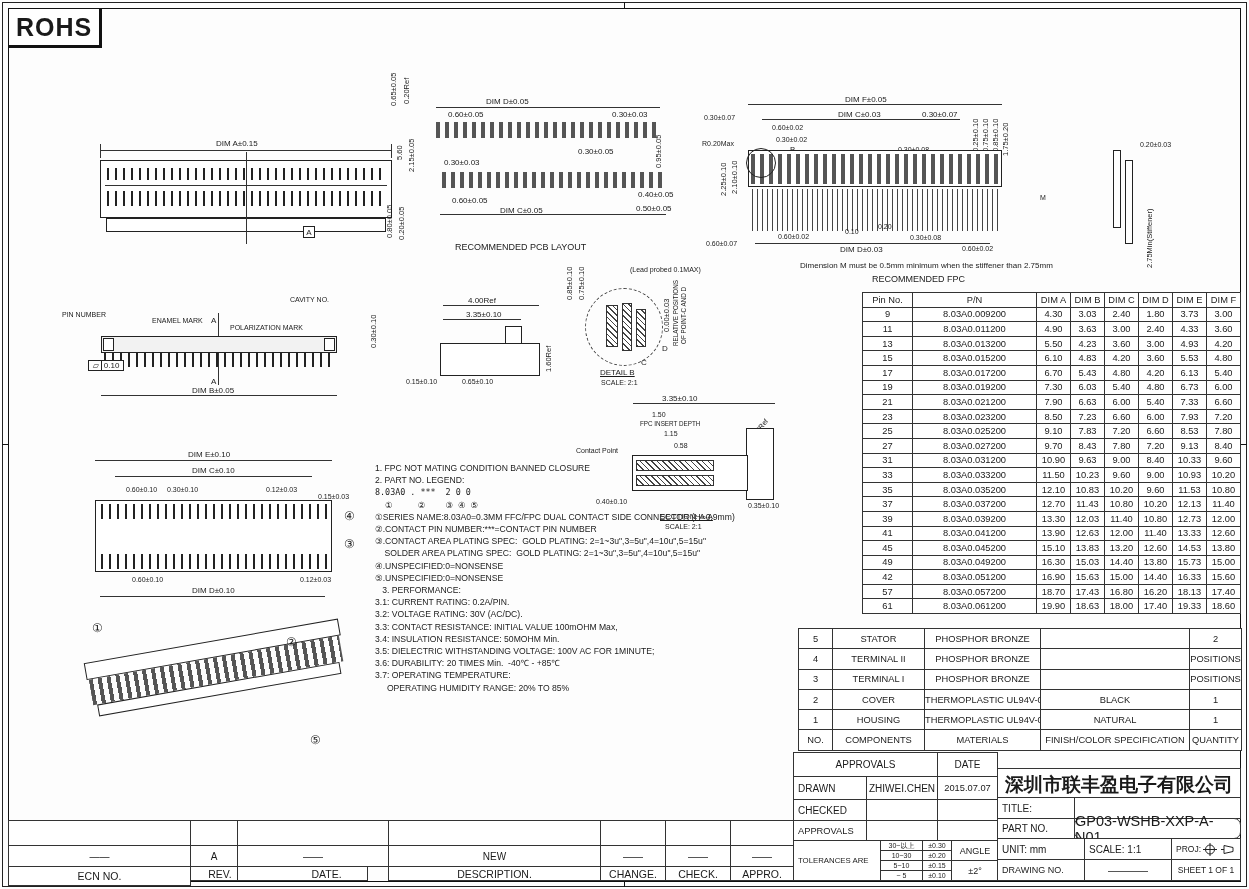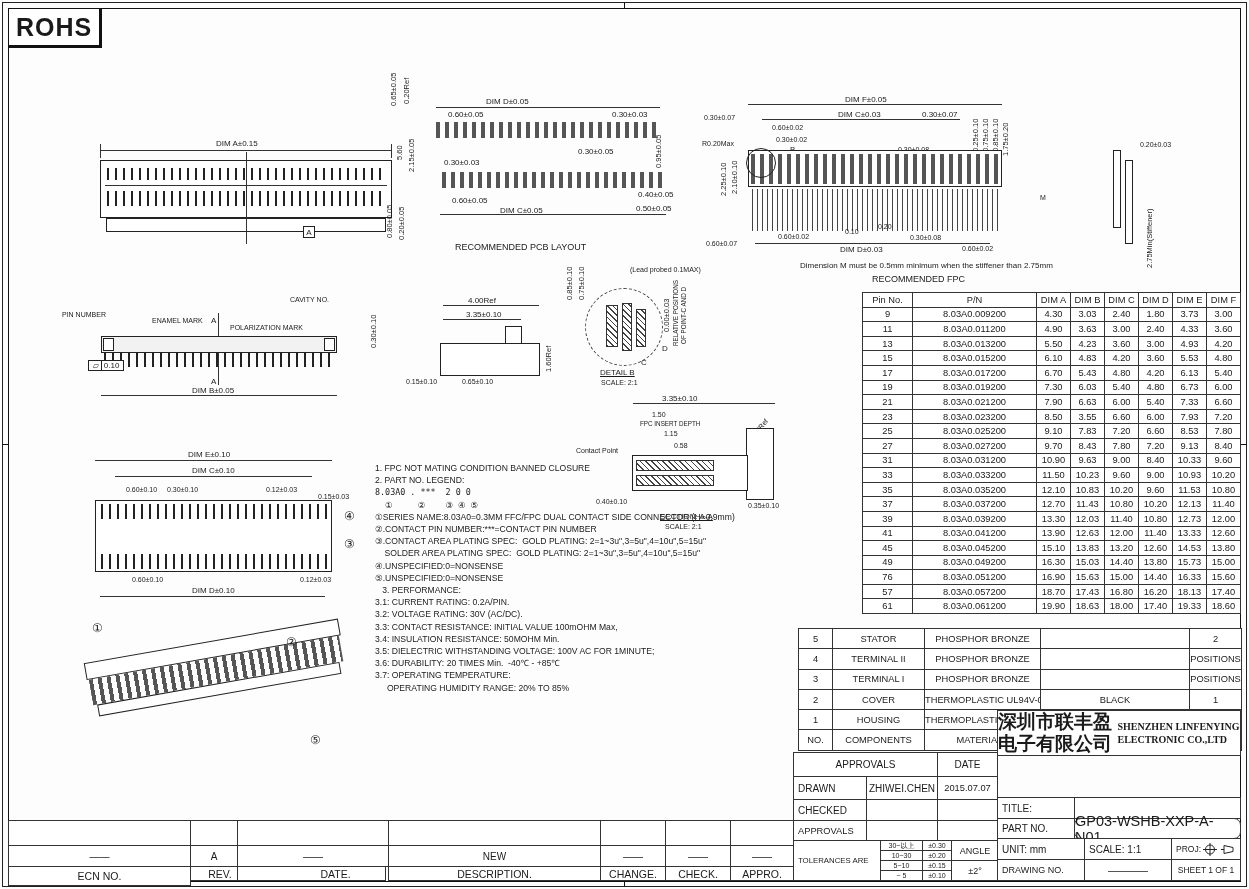--- a/index.html
+++ b/index.html
@@ -328,21 +328,21 @@
           <td>6.63</td>
           <td>6.00</td>
           <td>5.40</td>
           <td>7.33</td>
           <td>6.60</td>
         </tr>
         <tr>
           <td>23</td>
           <td>8.03A0.023200</td>
           <td>8.50</td>
-          <td>3.55</td>
+          <td>7.23</td>
           <td>6.60</td>
           <td>6.00</td>
           <td>7.93</td>
           <td>7.20</td>
         </tr>
         <tr>
           <td>25</td>
           <td>8.03A0.025200</td>
           <td>9.10</td>
           <td>7.83</td>
@@ -435,21 +435,21 @@
           <td>49</td>
           <td>8.03A0.049200</td>
           <td>16.30</td>
           <td>15.03</td>
           <td>14.40</td>
           <td>13.80</td>
           <td>15.73</td>
           <td>15.00</td>
         </tr>
         <tr>
-          <td>76</td>
+          <td>42</td>
           <td>8.03A0.051200</td>
           <td>16.90</td>
           <td>15.63</td>
           <td>15.00</td>
           <td>14.40</td>
           <td>16.33</td>
           <td>15.60</td>
         </tr>
         <tr>
           <td>57</td>
@@ -543,21 +543,21 @@
   <div class="cell c" style="left:880px;top:840px;width:43px;height:11px;font-size:7px;">30~以上</div>
   <div class="cell c" style="left:922px;top:840px;width:30px;height:11px;font-size:7px;">±0.30</div>
   <div class="cell c" style="left:880px;top:850px;width:43px;height:11px;font-size:7px;">10~30</div>
   <div class="cell c" style="left:922px;top:850px;width:30px;height:11px;font-size:7px;">±0.20</div>
   <div class="cell c" style="left:880px;top:860px;width:43px;height:11px;font-size:7px;">5~10</div>
   <div class="cell c" style="left:922px;top:860px;width:30px;height:11px;font-size:7px;">±0.15</div>
   <div class="cell c" style="left:880px;top:870px;width:43px;height:11px;font-size:7px;">~ 5</div>
   <div class="cell c" style="left:922px;top:870px;width:30px;height:11px;font-size:7px;">±0.10</div>
   <div class="cell c" style="left:951px;top:840px;width:48px;height:21px;font-size:9px;">ANGLE</div>
   <div class="cell c" style="left:951px;top:860px;width:48px;height:21px;font-size:9px;">±2°</div>
-  <div class="cell" style="left:997px;top:710px;width:244px;height:46px;flex-direction:row;justify-content:center;padding:0;">
+  <div class="cell" style="left:997px;top:768px;width:244px;height:46px;flex-direction:column;justify-content:center;padding:0;">
     <div style="font-size:19px;font-weight:bold;line-height:22px;">深圳市联丰盈电子有限公司</div>
     <div style="font-size:10px;font-weight:bold;font-family:'Liberation Serif',serif;line-height:13px;">SHENZHEN LINFENYING ELECTRONIC CO.,LTD</div>
   </div>
   <div class="cell" style="left:997px;top:797px;width:78px;height:22px;">TITLE:</div>
   <div class="cell" style="left:1074px;top:797px;width:167px;height:22px;"></div>
   <div class="cell" style="left:997px;top:818px;width:78px;height:21px;">PART NO.</div>
   <div class="cell c" style="left:1074px;top:818px;width:167px;height:21px;font-size:14.5px;border-radius:7px;">GP03-WSHB-XXP-A-N01</div>
   <div class="cell" style="left:997px;top:838px;width:88px;height:22px;">UNIT: mm</div>
   <div class="cell" style="left:1084px;top:838px;width:88px;height:22px;">SCALE: 1:1</div>
   <div class="cell" style="left:1171px;top:838px;width:70px;height:22px;font-size:8.5px;gap:2px;">
@@ -584,18 +584,18 @@
   <div class="cell c" style="left:8px;top:845px;width:183px;height:22px;">——</div>
   <div class="cell c" style="left:190px;top:845px;width:48px;height:22px;">A</div>
   <div class="cell c" style="left:237px;top:845px;width:152px;height:22px;">——</div>
   <div class="cell c" style="left:388px;top:845px;width:213px;height:22px;">NEW</div>
   <div class="cell c" style="left:600px;top:845px;width:66px;height:22px;">——</div>
   <div class="cell c" style="left:665px;top:845px;width:66px;height:22px;">——</div>
   <div class="cell c" style="left:730px;top:845px;width:64px;height:22px;">——</div>
 
   <div class="cell c" style="left:8px;top:866px;width:183px;height:20px;font-size:10.5px;">ECN NO.</div>
   <div class="cell c" style="left:190px;top:866px;width:60px;height:15px;font-size:10.5px;">REV.</div>
-  <div class="cell c" style="left:237px;top:866px;width:149px;height:15px;font-size:10.5px;padding-left:48px;">DATE.</div>
+  <div class="cell c" style="left:237px;top:866px;width:131px;height:15px;font-size:10.5px;padding-left:48px;">DATE.</div>
   <div class="cell c" style="left:388px;top:866px;width:213px;height:15px;font-size:10.5px;">DESCRIPTION.</div>
   <div class="cell c" style="left:600px;top:866px;width:66px;height:15px;font-size:10.5px;">CHANGE.</div>
   <div class="cell c" style="left:665px;top:866px;width:66px;height:15px;font-size:10.5px;">CHECK.</div>
   <div class="cell c" style="left:730px;top:866px;width:64px;height:15px;font-size:10.5px;">APPRO.</div>
 </div>
 
 </body></html>

